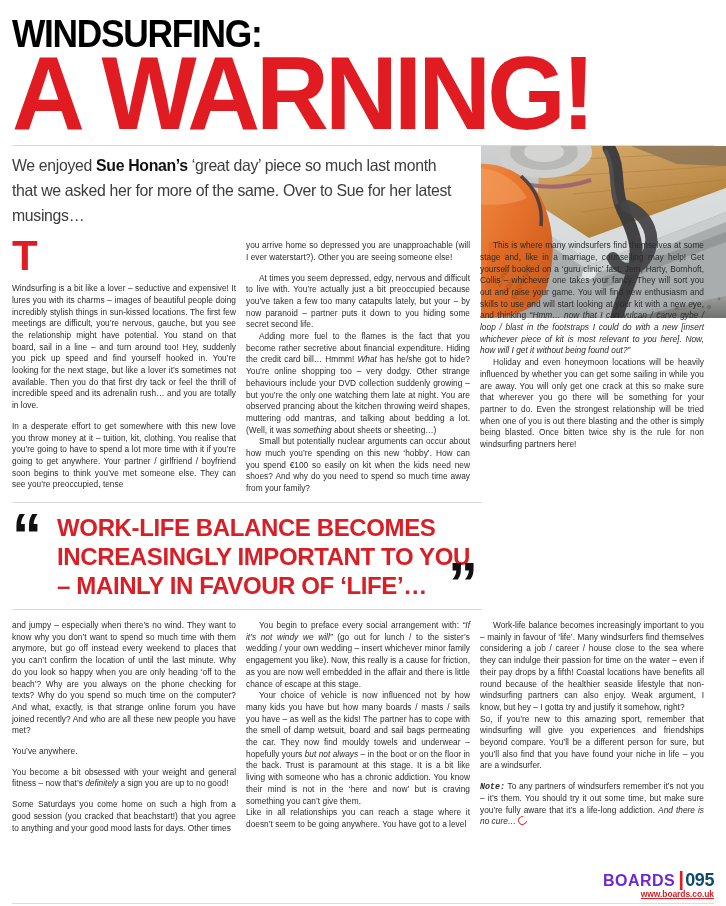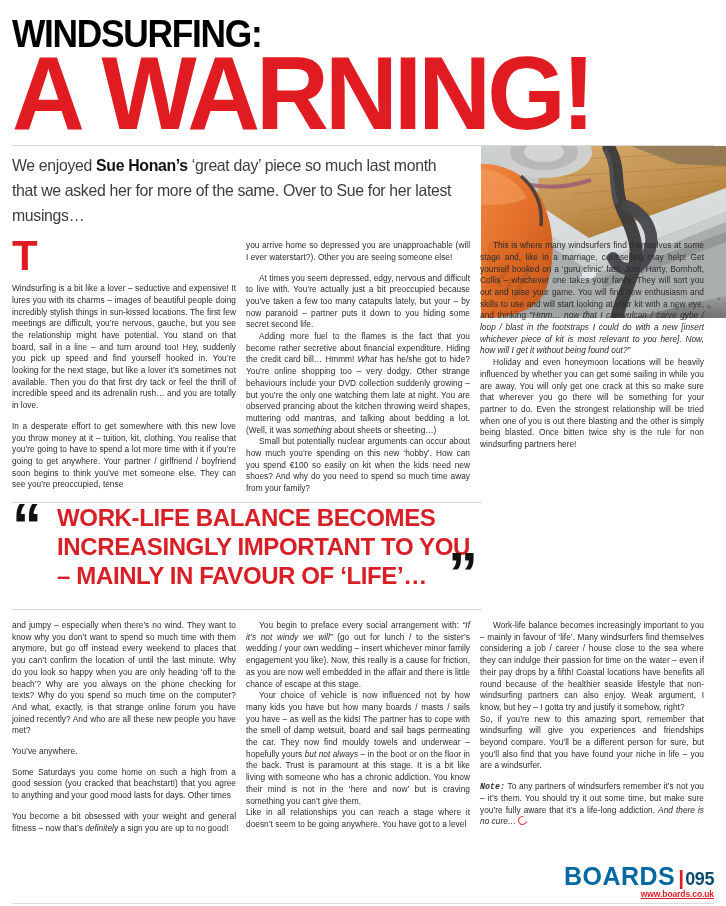--- a/index.html
+++ b/index.html
@@ -143,21 +143,21 @@
 
   
   .pullquote {
     position: absolute;
     left: 12px;
     top: 502px;
     width: 470px;
     height: 108px;
     border-top: 1px solid #d8d8d8;
     border-bottom: 1px solid #d8d8d8;
-    padding-top: 0;
+    padding-top: 10px;
     box-sizing: border-box;
   }
   .pq-inner {
     position: relative;
     display: block;
   }
   .pq-open, .pq-close {
     font-family: "Liberation Sans", sans-serif;
     font-weight: bold;
     color: #111111;
@@ -202,23 +202,23 @@
   .footer {
     position: absolute;
     right: 12px;
     bottom: 8px;
     text-align: right;
     line-height: 1;
   }
   .footer-logo {
     font-family: "Liberation Sans", sans-serif;
     font-weight: bold;
-    font-size: 25px;
+    font-size: 16px;
     letter-spacing: 0.5px;
-    color: #0369a1;
+    color: #6d28d9;
     display: inline-block;
   }
   .footer-pipe {
     color: #d81f26;
     font-weight: bold;
     font-size: 21px;
     margin: 0 1px 0 3px;
   }
   .footer-page {
     font-family: "Liberation Sans", sans-serif;
@@ -362,22 +362,22 @@
       <div class="pq-text">INCREASINGLY IMPORTANT TO YOU</div>
       <div class="pq-text">– MAINLY IN FAVOUR OF ‘LIFE’…</div>
       <span class="pq-close">”</span>
     </div>
   </div>
 
   <div class="cols-bottom">
     <div class="col" id="bottom-col-1">
         <p class="body"><span>and jumpy – especially when there’s no wind. They want to know why you don’t want to spend so much time with them anymore, but go off instead every weekend to places that you can’t confirm the location of until the last minute. Why do you look so happy when you are only heading ‘off to the beach’? Why are you always on the phone checking for texts? Why do you spend so much time on the computer? And what, exactly, is that strange online forum you have joined recently? And who are all these new people you have met?</span></p>
         <p class="body"><span>You’ve anywhere.</span></p>
+        <p class="body"><span>You become a bit obsessed with your weight and general fitness – now that’s </span><i>definitely</i><span> a sign you are up to no good!</span></p>
         <p class="body"><span>Some Saturdays you come home on such a high from a good session (you cracked that beachstart!) that you agree to anything and your good mood lasts for days. Other times</span></p>
-        <p class="body"><span>You become a bit obsessed with your weight and general fitness – now that’s </span><i>definitely</i><span> a sign you are up to no good!</span></p>
       </div>
     <div class="col" id="bottom-col-2">
         <p class="body indent"><span>You begin to preface every social arrangement with: </span><i>“If it’s not windy we will”</i><span> (go out for lunch / to the sister’s wedding / your own wedding – insert whichever minor family engagement you like). Now, this really is a cause for friction, as you are now well embedded in the affair and there is little chance of escape at this stage.</span></p>
         <p class="body indent"><span>Your choice of vehicle is now influenced not by how many kids you have but how many boards / masts / sails you have – as well as the kids! The partner has to cope with the smell of damp wetsuit, board and sail bags permeating the car. They now find mouldy towels and underwear – hopefully yours </span><i>but not always</i><span> – in the boot or on the floor in the back. Trust is paramount at this stage. It is a bit like living with someone who has a chronic addiction. You know their mind is not in the ‘here and now’ but is craving something you can’t give them.</span></p>
         <p class="body"><span>Like in all relationships you can reach a stage where it doesn’t seem to be going anywhere. You have got to a level</span></p>
       </div>
     <div class="col" id="bottom-col-3">
         <p class="body indent"><span>Work-life balance becomes increasingly important to you – mainly in favour of ‘life’. Many windsurfers find themselves considering a job / career / house close to the sea where they can indulge their passion for time on the water – even if their pay drops by a fifth! Coastal locations have benefits all round because of the healthier seaside lifestyle that non-windsurfing partners can also enjoy. Weak argument, I know, but hey – I gotta try and justify it somehow, right?</span></p>
         <p class="body"><span>So, if you’re new to this amazing sport, remember that windsurfing will give you experiences and friendships beyond compare. You’ll be a different person for sure, but you’ll also find that you have found your niche in life – you are a windsurfer.</span></p>
         <p class="body"><b style="font-style: italic; font-family: Liberation Mono, monospace;">Note:</b><span> To any partners of windsurfers remember it’s not you – it’s them. You should try it out some time, but make sure you’re fully aware that it’s a life-long addiction. </span><i>And there is no cure…</i><span class="end-mark"></span></p>

